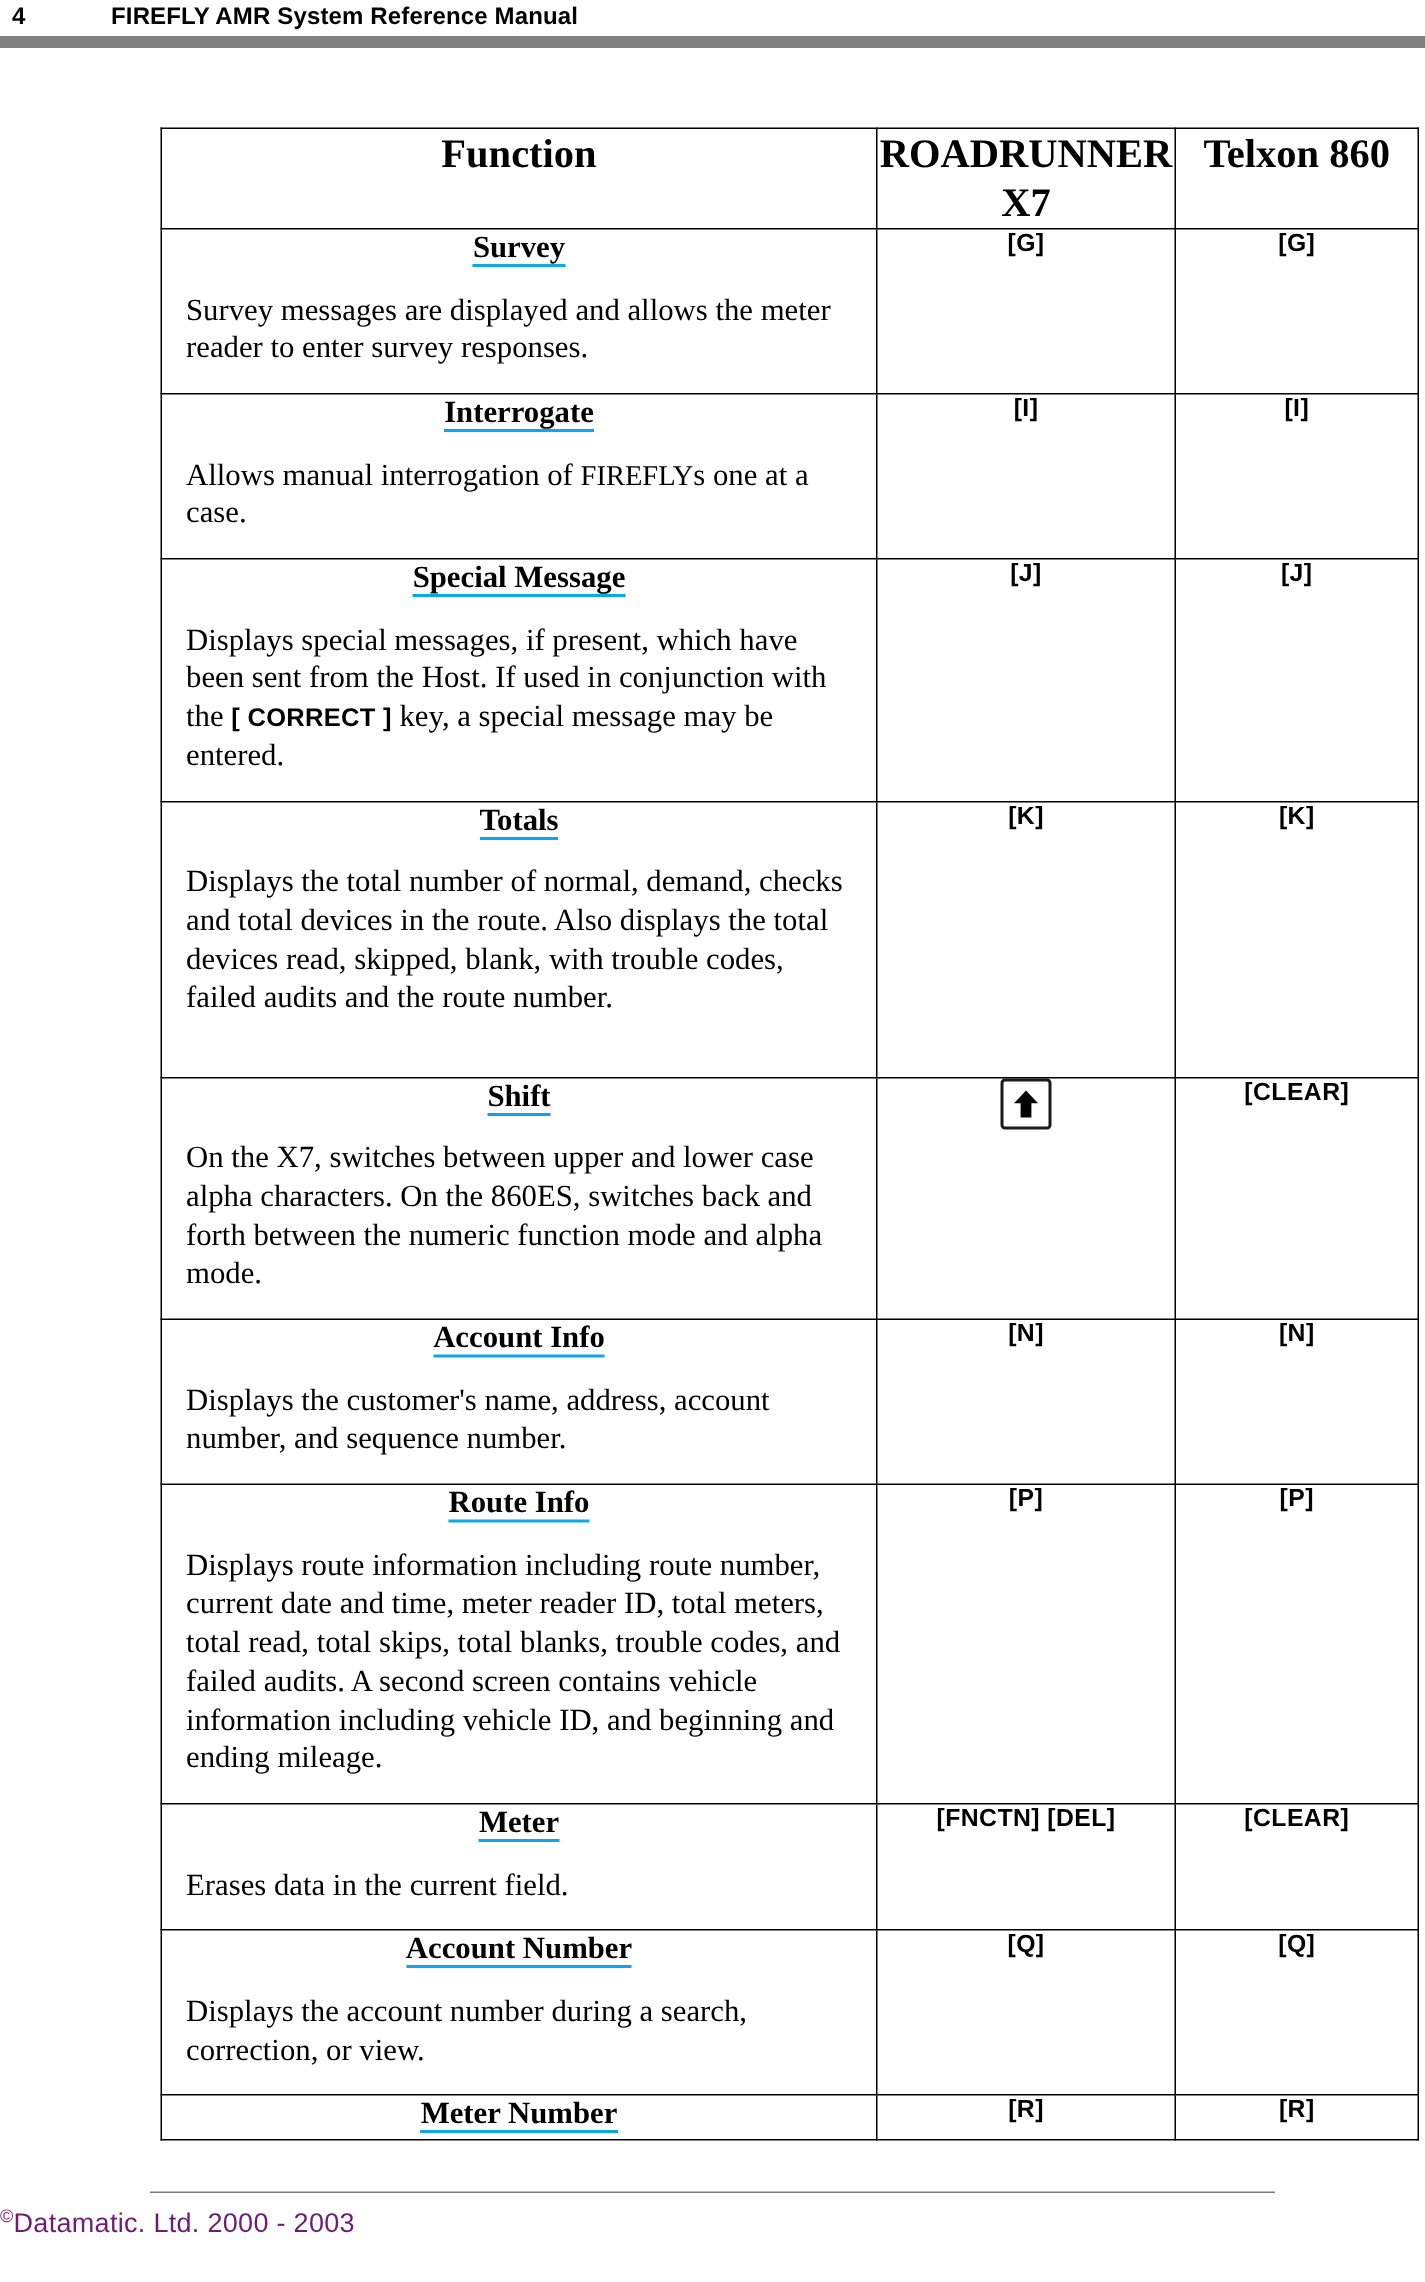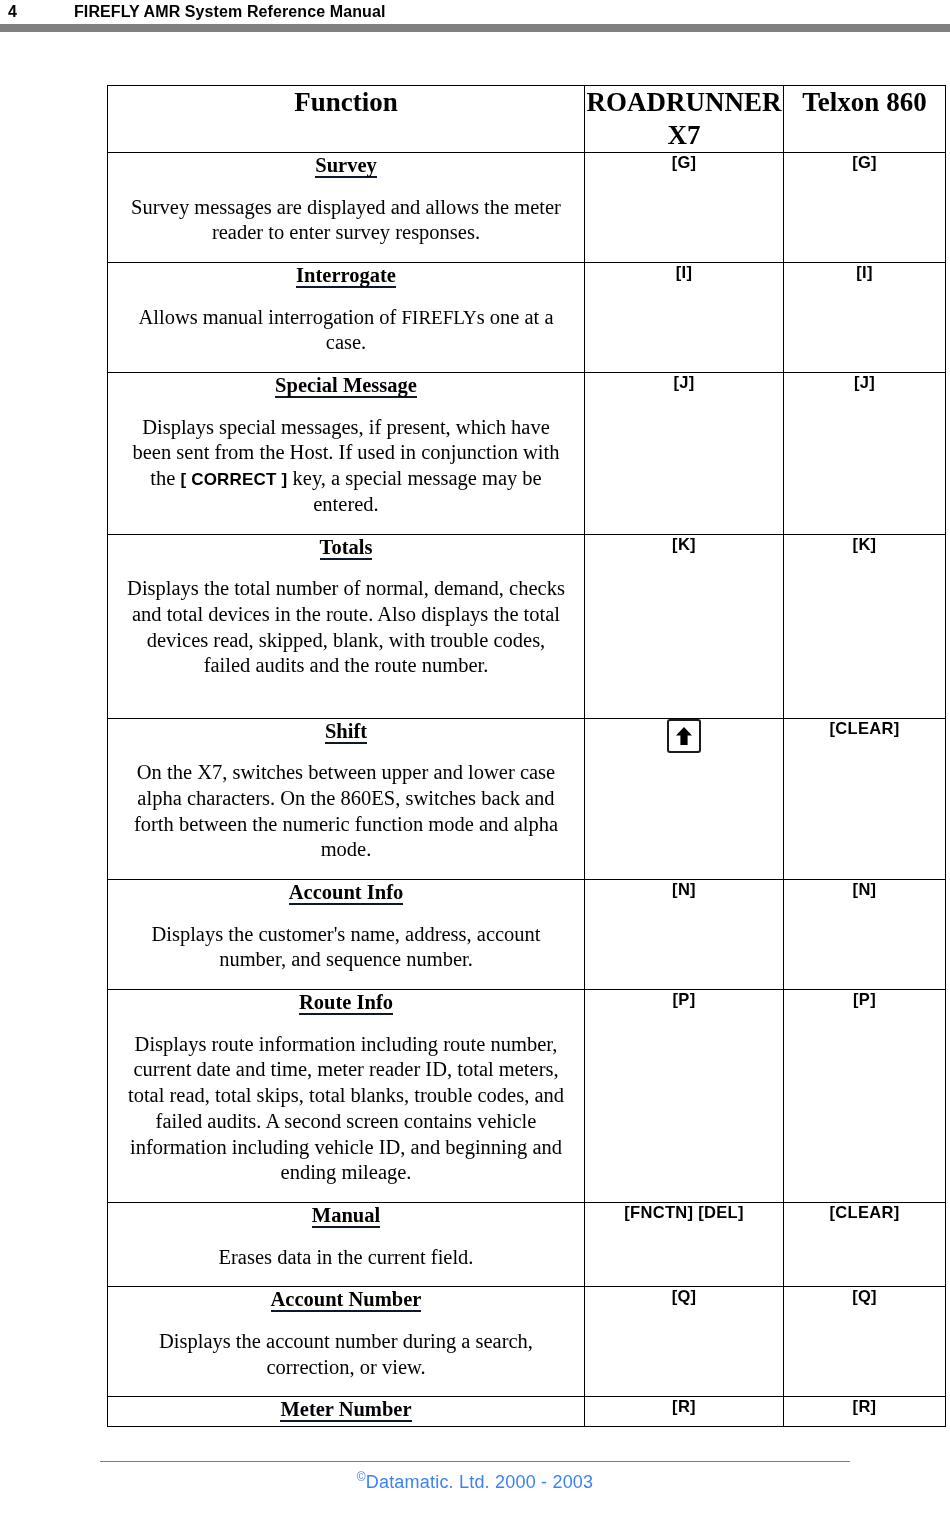--- a/index.html
+++ b/index.html
@@ -92,25 +92,25 @@
     line-height: 1.255;
   }
   .fn-title {
     text-align: center;
     font-weight: bold;
     font-size: 20.5px;
     line-height: 1.25;
     margin: 0 0 1px 0;
   }
   .fn-title span {
-    border-bottom: 2px solid #0f172a;
+    border-bottom: 2px solid #0ea5e9;
     padding-bottom: 0px;
   }
   .fn-desc {
-    text-align: center;
+    text-align: left;
     margin: 16px;
   }
   
   .sans {
     font-family: Liberation Serif, serif;
     font-size: 19px;
   }
   .sans-b {
     font-family: "Liberation Sans", "DejaVu Sans", sans-serif;
     font-weight: bold;
@@ -162,24 +162,24 @@
     top: 18px;
     width: 750px;
     height: 1px;
     background: #7d7d7d;
   }
   .footer-text {
     position: absolute;
     left: 0;
     top: 27px;
     width: 950px;
-    text-align: center;
+    text-align: left;
     font-family: "Liberation Sans", "DejaVu Sans", sans-serif;
     font-size: 18px;
-    color: #3b82f6;
+    color: #701a75;
     letter-spacing: 0.2px;
   }
   .footer-text .cmark {
     font-size: 12px;
     vertical-align: super;
   }
 </style>
 </head>
 <body>
 
@@ -273,21 +273,21 @@
         <td class="fn-cell">
           <p class="fn-title"><span>Route Info</span></p>
           <p class="fn-desc">Displays route information including route number, current date and time, meter reader ID, total meters, total read, total skips, total blanks, trouble codes, and failed audits.  A second screen contains vehicle information including vehicle ID, and beginning and ending mileage.</p>
         </td>
         <td class="key-cell">[P]</td>
         <td class="key-cell">[P]</td>
       </tr>
 
       <tr style="height:54px">
         <td class="fn-cell">
-          <p class="fn-title"><span>Manual</span></p>
+          <p class="fn-title"><span>Meter</span></p>
           <p class="fn-desc">Erases data in the current field.</p>
         </td>
         <td class="key-cell">[FNCTN] [DEL]</td>
         <td class="key-cell">[CLEAR]</td>
       </tr>
 
       <tr style="height:78px">
         <td class="fn-cell">
           <p class="fn-title"><span>Account Number</span></p>
           <p class="fn-desc">Displays the account number during a search, correction, or view.</p>

